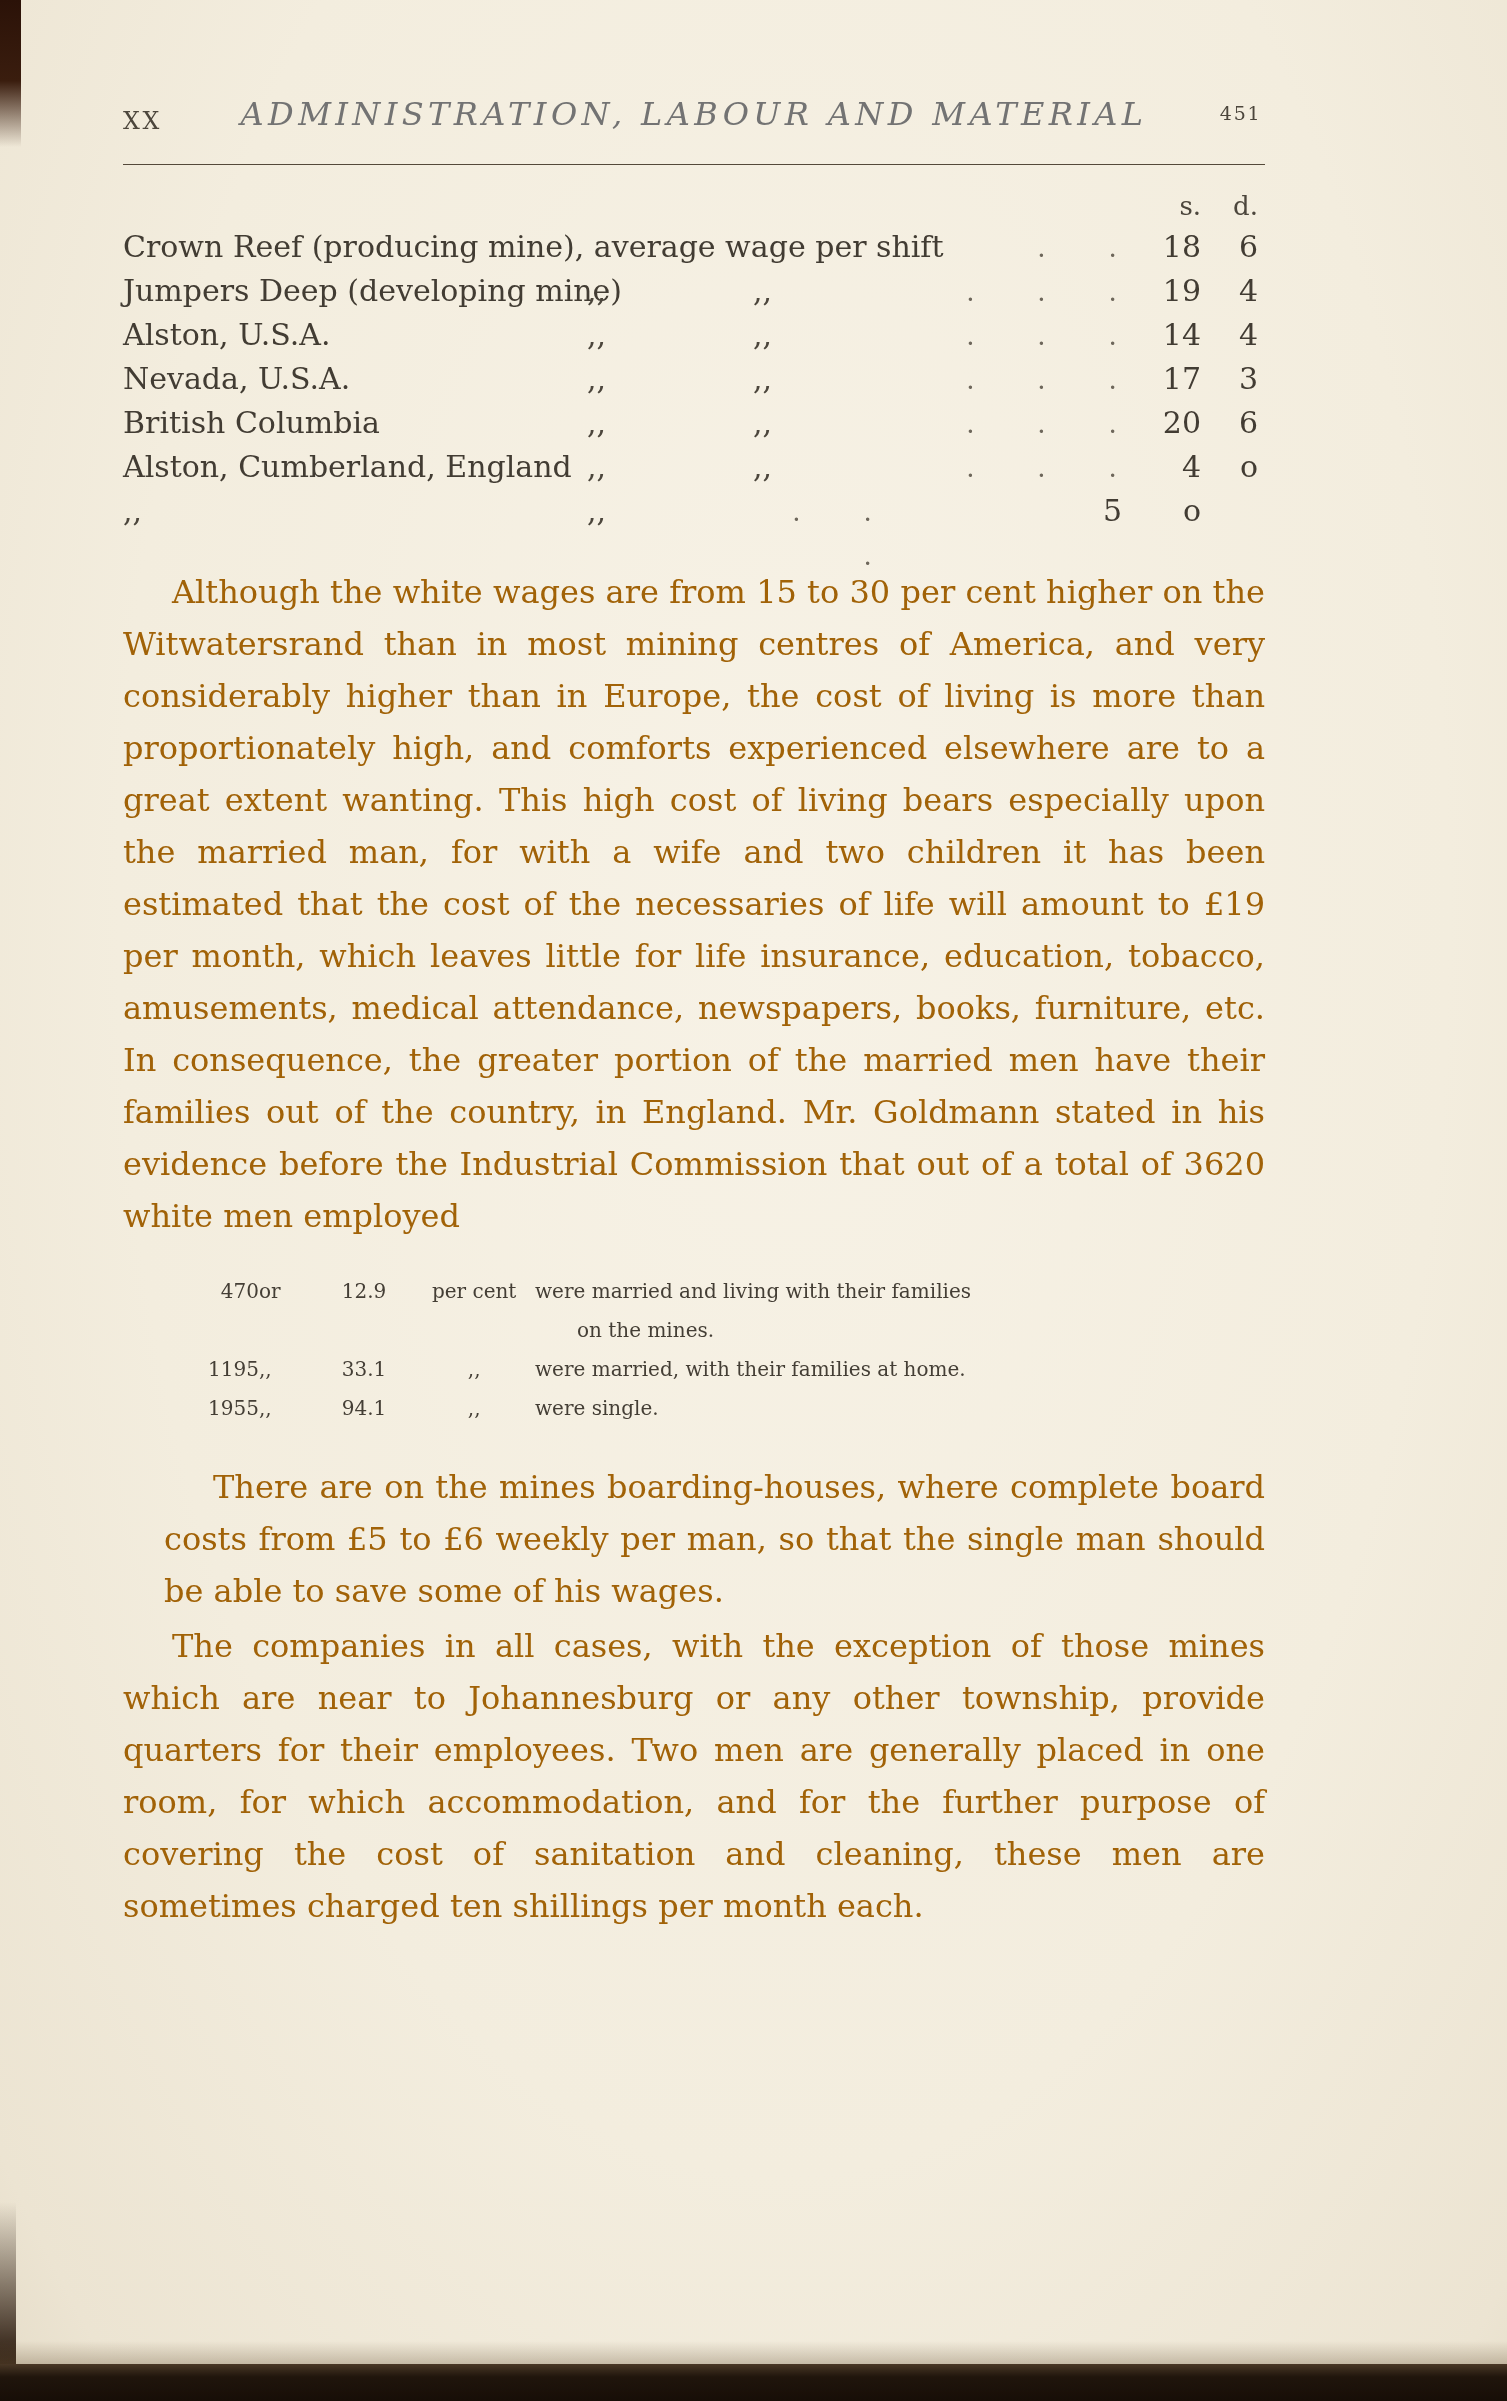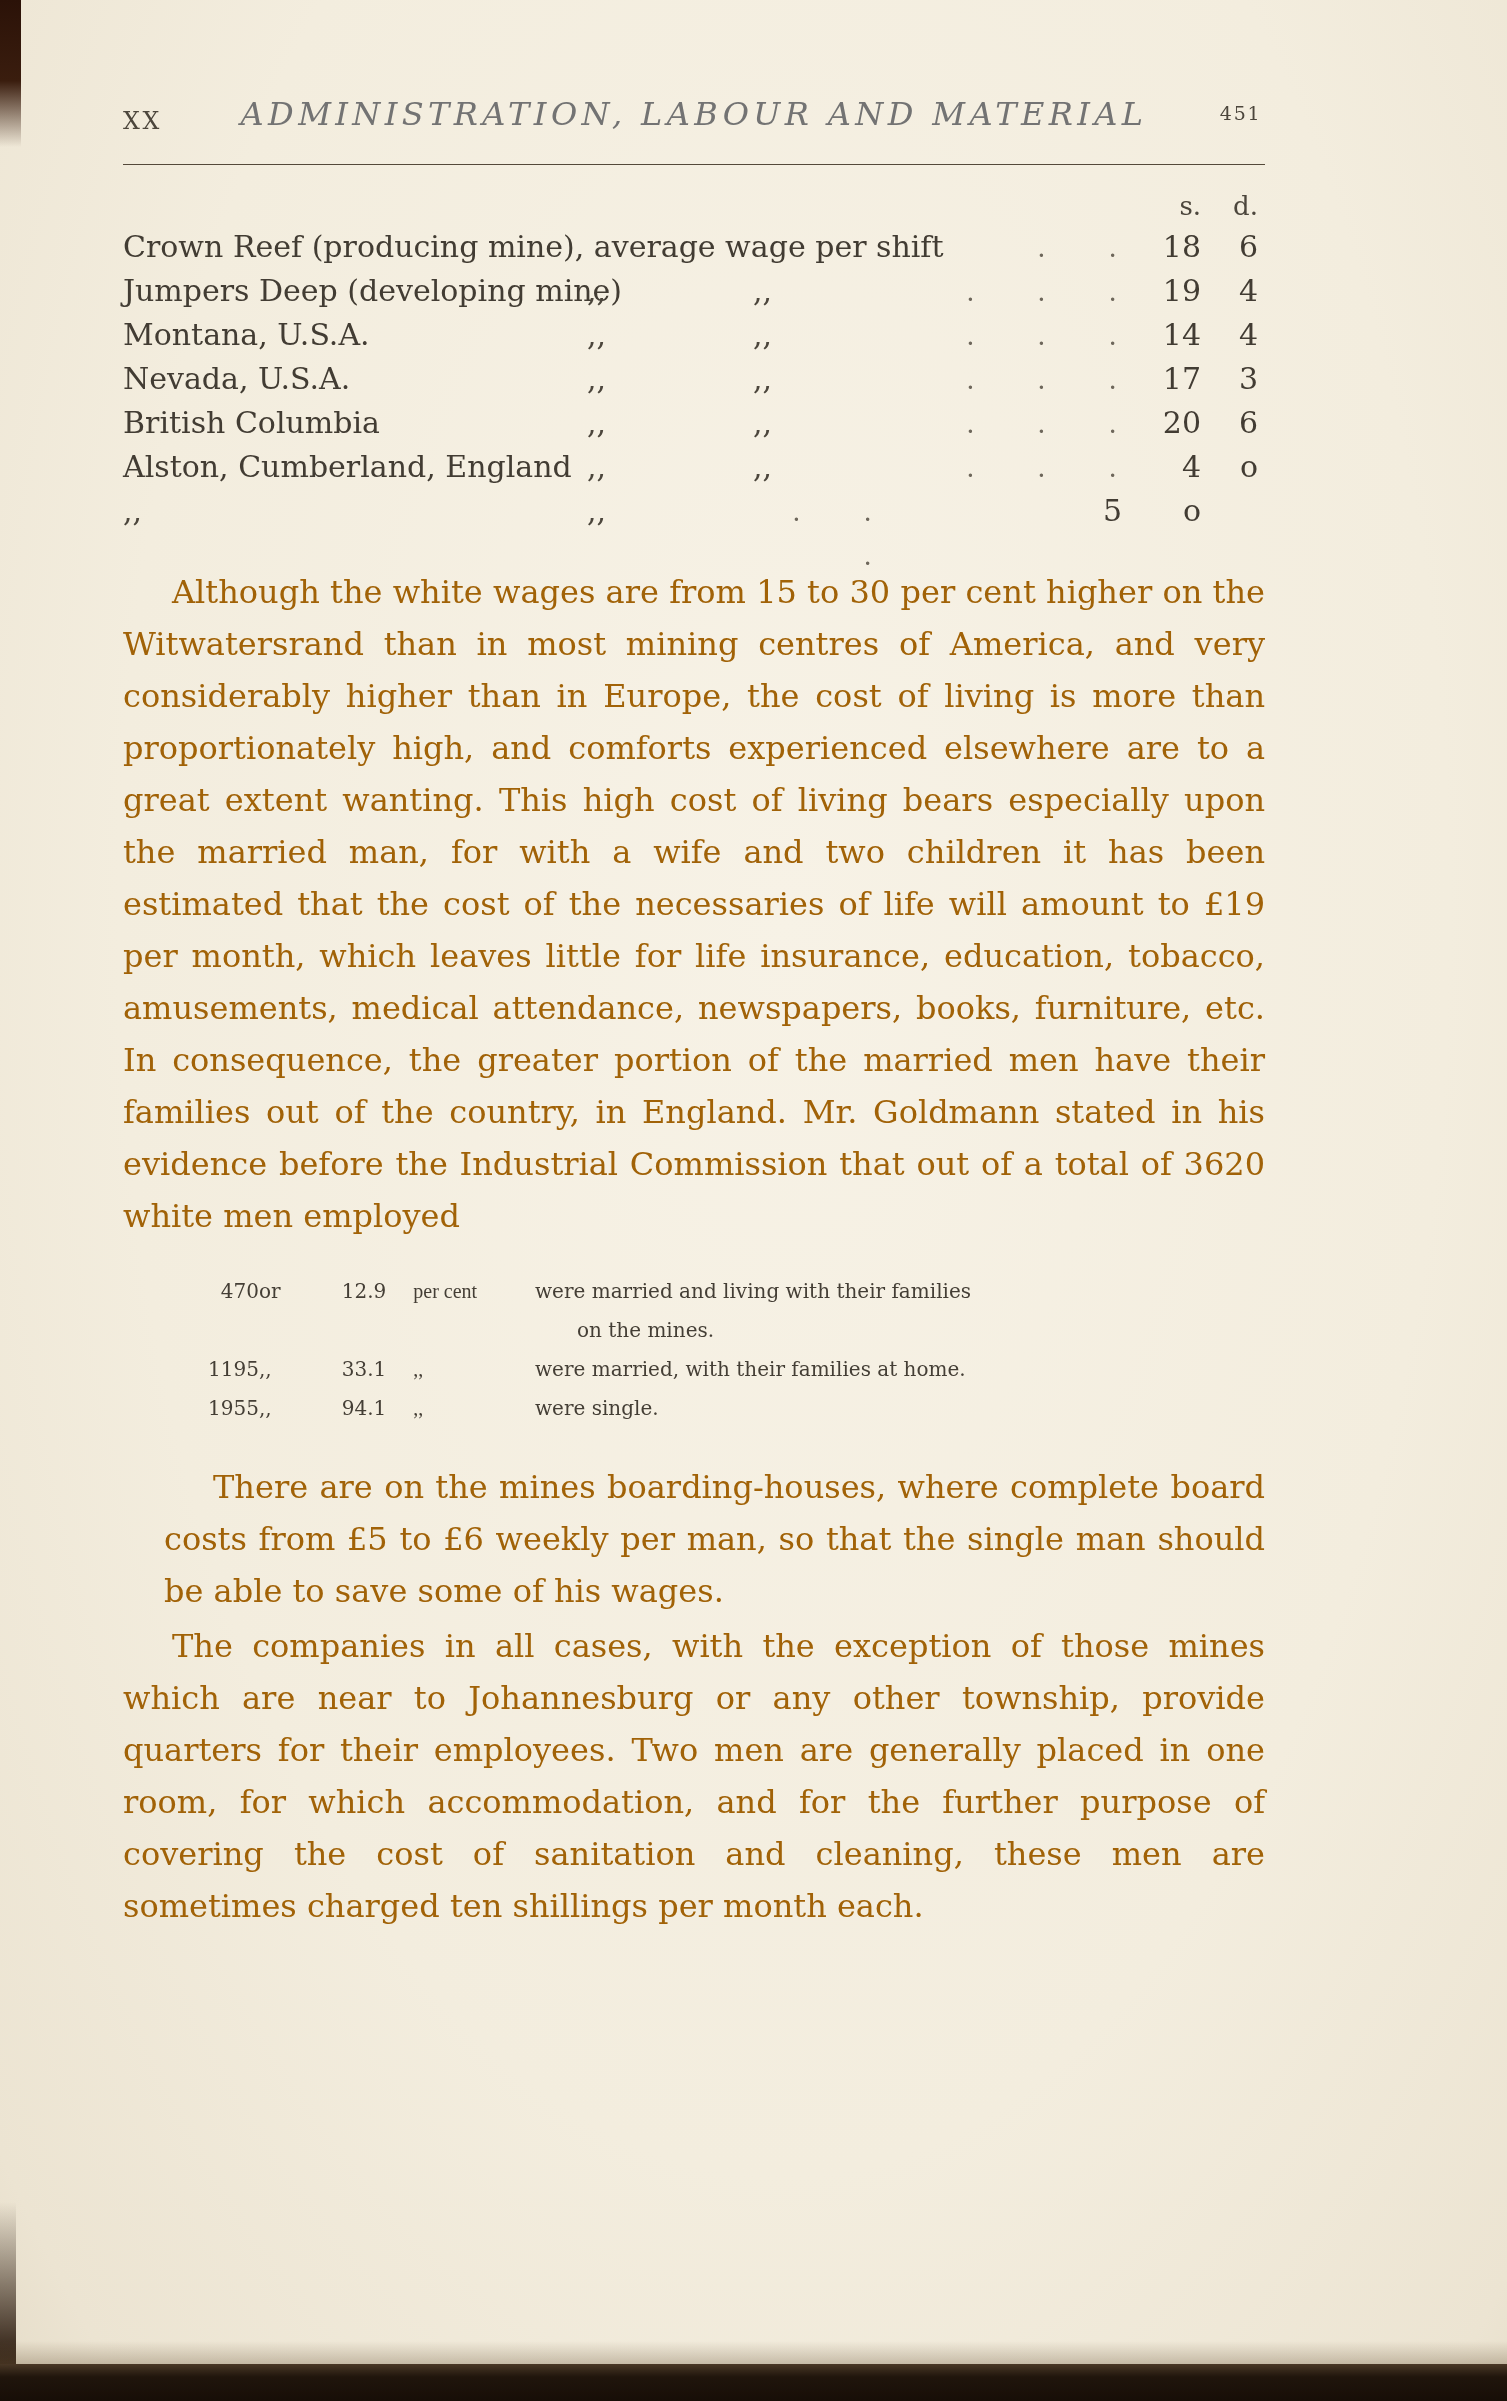--- a/index.html
+++ b/index.html
@@ -91,21 +91,21 @@
   
   .stats { margin: 30px 0 33px 0; font-size: 20px; line-height: 39px; color: #443e35; }
   .stats-row {
     display: grid;
     grid-template-columns: 136px 61px 88px 127px 1fr;
     align-items: baseline;
   }
   .st-num { text-align: right; }
   .st-m1 { text-align: left; }
   .st-m2 { text-align: center; }
-  .st-m3 { text-align: left; padding-left: 5.3px; font-family: Liberation Serif, serif; }
+  .st-m3 { text-align: center; padding-left: 5.3px; }
   .st-text { text-align: left; }
   .st-cont { margin-left: 42px; }
 </style>
 </head>
 <body>
 
 <div class="edge-top-left"></div>
 
 <div class="page">
 
@@ -138,21 +138,21 @@
     <div class="wt-row">
       <span class="wt-label">Jumpers Deep (developing mine)</span>
       <span class="wt-ditto">,,</span>
       <span class="wt-ditto">,,</span>
       <span class="wt-dots">. . .</span>
       <span class="wt-s">19</span>
       <span class="wt-d">4</span>
     </div>
 
     <div class="wt-row">
-      <span class="wt-label">Montana, U.S.A.</span>
+      <span class="wt-label">Alston, U.S.A.</span>
       <span class="wt-ditto">,,</span>
       <span class="wt-ditto">,,</span>
       <span class="wt-dots">. . .</span>
       <span class="wt-s">14</span>
       <span class="wt-d">4</span>
     </div>
 
     <div class="wt-row">
       <span class="wt-label">Nevada, U.S.A.</span>
       <span class="wt-ditto">,,</span>

